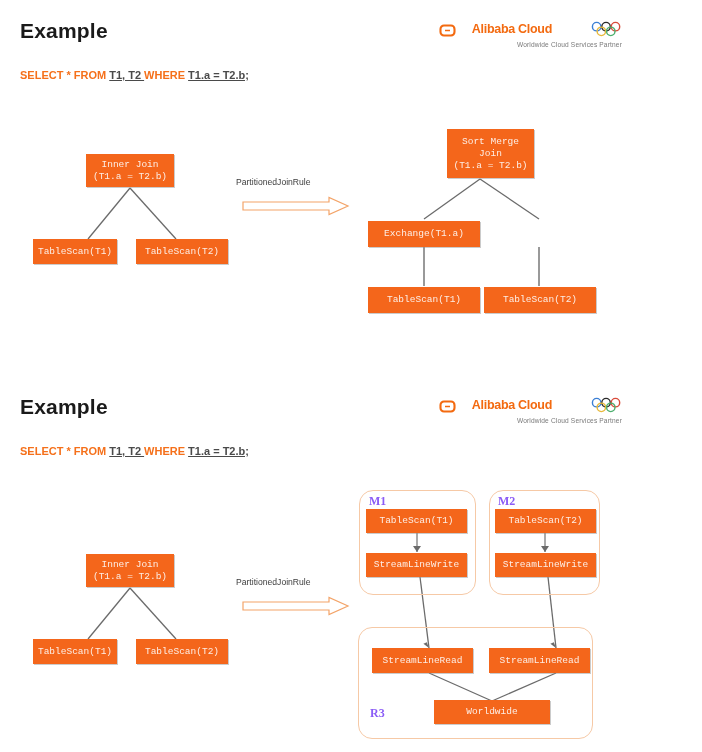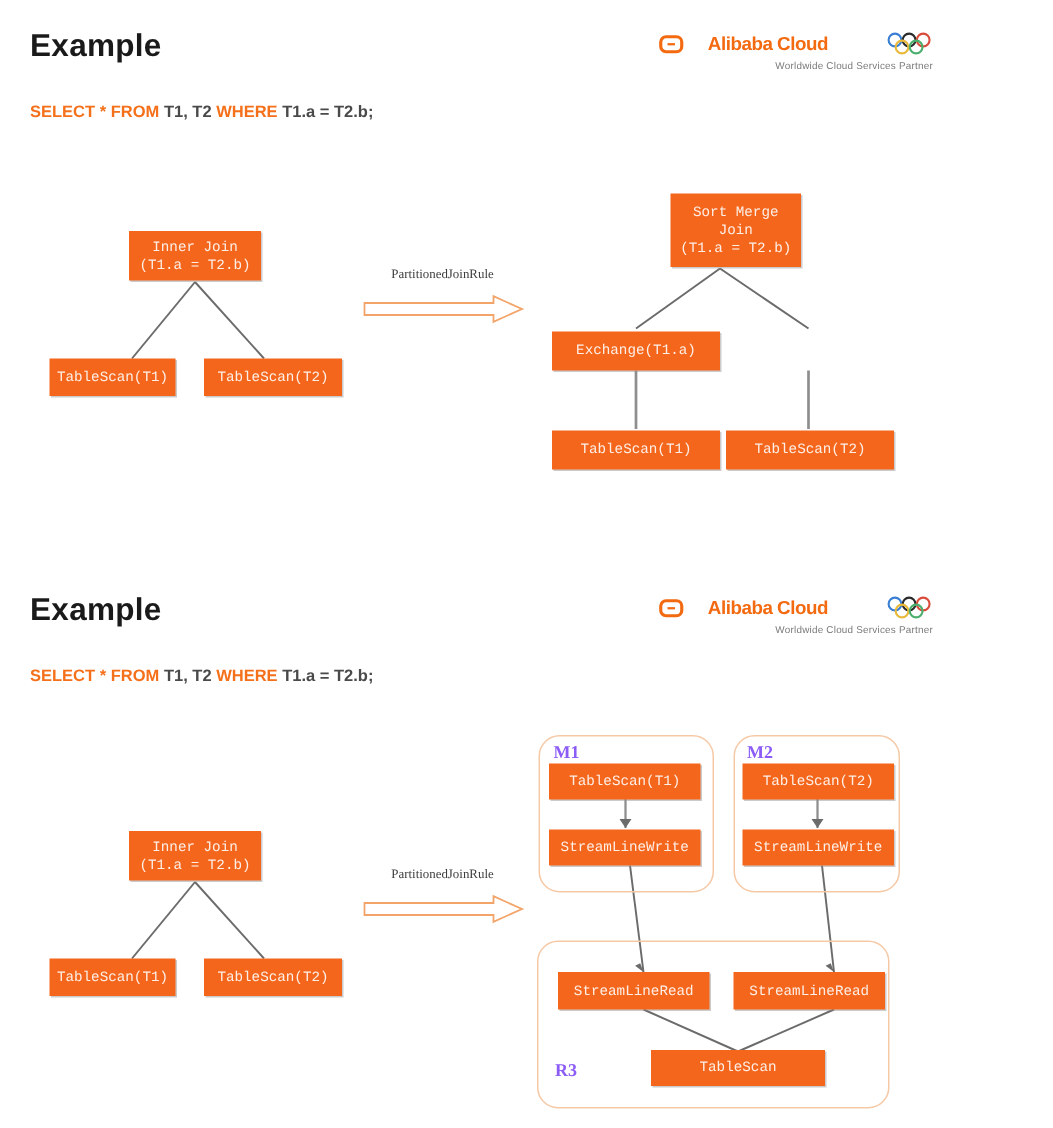--- a/index.html
+++ b/index.html
@@ -86,21 +86,21 @@
     position: absolute;
     left: 20px;
     font-size: 11px;
     font-weight: bold;
     font-family: "Liberation Sans", sans-serif;
     white-space: nowrap;
   }
   #sql-1 { top: 69px; }
   #sql-2 { top: 69px; }
   .kw  { color: #F5701A; }
-  .idn { color: #4a4a4a; }
+  .idn { color: #4a4a4a; text-decoration: underline; }
 
   
   .diagram {
     position: absolute;
     left: 0; top: 0;
     width: 702px; height: 376px;
     pointer-events: none;
   }
   .diagram svg { position:absolute; left:0; top:0; }
 
@@ -132,25 +132,25 @@
   .group-label {
     position: absolute;
     font-family: "Liberation Serif", serif;
     font-weight: bold;
     font-size: 12px;
     color: #8b5cf6;
   }
 
   .rule-label {
     position: absolute;
-    font-family: Liberation Serif, serif;
+    font-family: Liberation Sans, sans-serif;
     font-size: 8.6px;
     line-height: 11px;
     color: #3d3d3d;
-    text-align: center;
+    text-align: left;
     width: 118px;
     pointer-events: auto;
   }
   .rule-arrow { position: absolute; pointer-events: auto; }
 </style>
 </head>
 <body>
 
 <div class="slide" id="slide-1">
 
@@ -294,15 +294,15 @@
 
     <div class="group-box" style="left:489px; top:114px; width:111px; height:105px;"></div>
     <div class="group-label" style="left:498px; top:118px;">M2</div>
     <div class="node" style="left:495px; top:133px; width:101px; height:24px;">TableScan(T2)</div>
     <div class="node" style="left:495px; top:177px; width:101px; height:24px;">StreamLineWrite</div>
 
     <div class="group-box" style="left:358px; top:251px; width:235px; height:112px;"></div>
     <div class="group-label" style="left:370px; top:330px;">R3</div>
     <div class="node" style="left:372px; top:272px; width:101px; height:25px;">StreamLineRead</div>
     <div class="node" style="left:489px; top:272px; width:101px; height:25px;">StreamLineRead</div>
-    <div class="node" style="left:434px; top:324px; width:116px; height:24px;">TableScan</div>
+    <div class="node" style="left:434px; top:324px; width:116px; height:24px;">Worldwide</div>
   </div>
 </div>
 
 </body></html>

